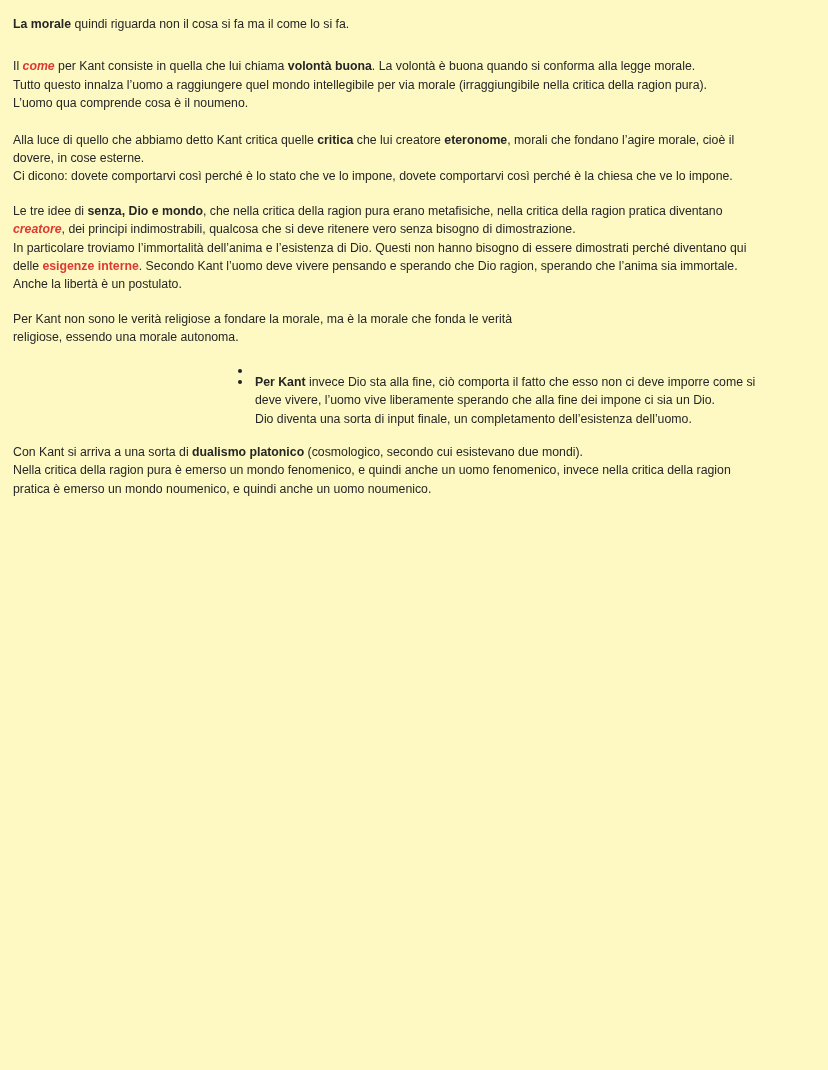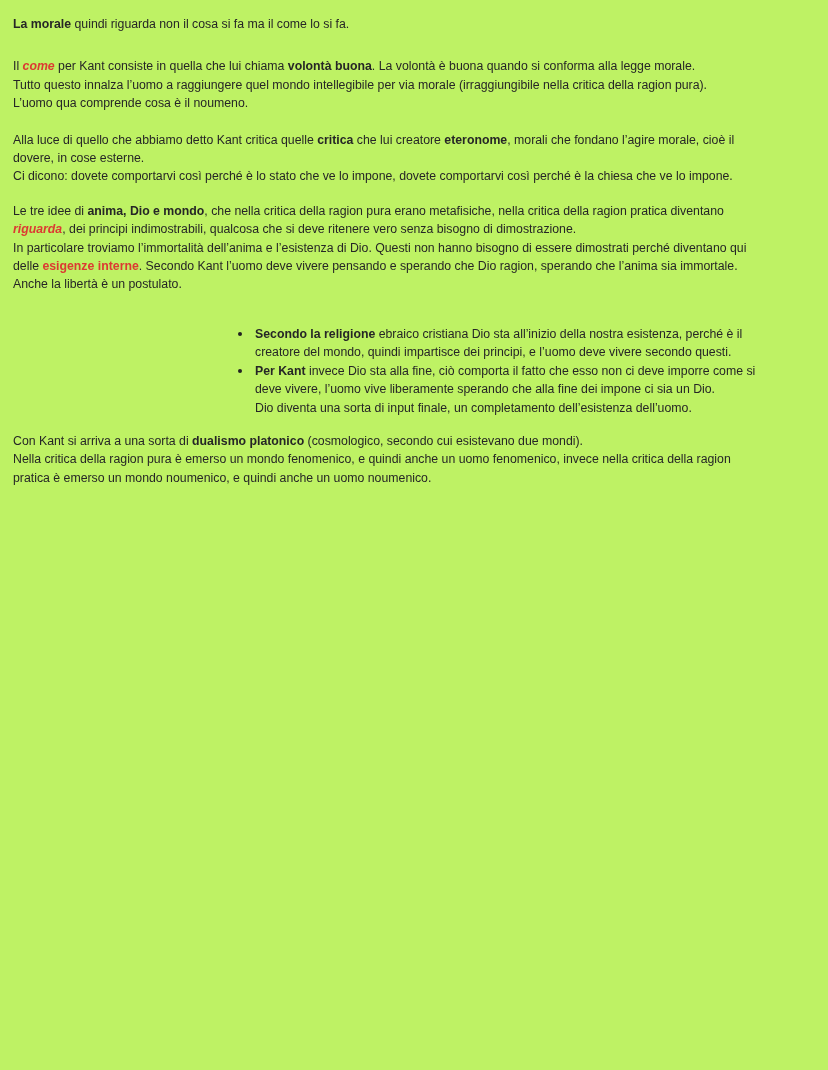--- a/index.html
+++ b/index.html
@@ -11,21 +11,21 @@
     width:828px;height:1070px;
     background:#ffffff;
     font-family:"Liberation Sans", sans-serif;
     color:var(--ink);
     overflow:hidden;
   }
   #page{
     box-sizing:border-box;
     width:828px;height:1070px;
     padding:15px 13px 0 13px;
-    background:#bef264;
+    background:#fef9c3;
   }
   #doc-body{
     font-size:12.3px;
     line-height:18.4px;
     letter-spacing:0;
   }
   .block{white-space:pre-wrap;}
   .b{font-weight:700;}
   .i{font-style:italic;}
   .red{color:var(--red);}
@@ -52,32 +52,32 @@
 
 <div id="page">
   <div id="doc-body">
       <div class="block"><span class="b">La morale</span><span> quindi riguarda non il cosa si fa ma il come lo si fa.</span></div>
       <div class="block"><span>Il </span><span class="b i red">come</span><span> per Kant consiste in quella che lui chiama </span><span class="b">volontà buona</span><span>. La volontà è buona quando si conforma alla legge morale.
 Tutto questo innalza l’uomo a raggiungere quel mondo intellegibile per via morale (irraggiungibile nella critica della ragion pura).
 L’uomo qua comprende cosa è il noumeno.</span></div>
       <div class="block"><span>Alla luce di quello che abbiamo detto Kant critica quelle </span><span class="b">critica</span><span> che lui creatore </span><span class="b">eteronome</span><span>, morali che fondano l’agire morale, cioè il
 dovere, in cose esterne.
 Ci dicono: dovete comportarvi così perché è lo stato che ve lo impone, dovete comportarvi così perché è la chiesa che ve lo impone.</span></div>
-      <div class="block"><span>Le tre idee di </span><span class="b">anima, Dio e mondo</span><span>, che nella critica della ragion pura erano metafisiche, nella critica della ragion pratica diventano
-</span><span class="b i red">riguarda</span><span>, dei principi indimostrabili, qualcosa che si deve ritenere vero senza bisogno di dimostrazione.
+      <div class="block"><span>Le tre idee di </span><span class="b">senza, Dio e mondo</span><span>, che nella critica della ragion pura erano metafisiche, nella critica della ragion pratica diventano
+</span><span class="b i red">creatore</span><span>, dei principi indimostrabili, qualcosa che si deve ritenere vero senza bisogno di dimostrazione.
 In particolare troviamo l’immortalità dell’anima e l’esistenza di Dio. Questi non hanno bisogno di essere dimostrati perché diventano qui
 delle </span><span class="b red">esigenze interne</span><span>. Secondo Kant l’uomo deve vivere pensando e sperando che Dio ragion, sperando che l’anima sia immortale.
 Anche la libertà è un postulato.</span></div>
       <div class="labeled">
+        <div class="body-cell"><span>Per Kant non sono le verità religiose a fondare la morale, ma è la morale che fonda le verità
+religiose, essendo una morale autonoma.</span></div>
       </div>
       <div class="bullet-list">
         <div class="bullet-item">
           <span class="dot"></span>
-          <div class="bullet-text"><span class="b">Secondo la religione</span><span> ebraico cristiana Dio sta all’inizio della nostra esistenza, perché è il
-creatore del mondo, quindi impartisce dei principi, e l’uomo deve vivere secondo questi.</span></div>
         </div>
         <div class="bullet-item">
           <span class="dot"></span>
           <div class="bullet-text"><span class="b">Per Kant</span><span> invece Dio sta alla fine, ciò comporta il fatto che esso non ci deve imporre come si
 deve vivere, l’uomo vive liberamente sperando che alla fine dei impone ci sia un Dio.
 Dio diventa una sorta di input finale, un completamento dell’esistenza dell’uomo.</span></div>
         </div>
       </div>
       <div class="block"><span>Con Kant si arriva a una sorta di </span><span class="b">dualismo platonico</span><span> (cosmologico, secondo cui esistevano due mondi).
 Nella critica della ragion pura è emerso un mondo fenomenico, e quindi anche un uomo fenomenico, invece nella critica della ragion

